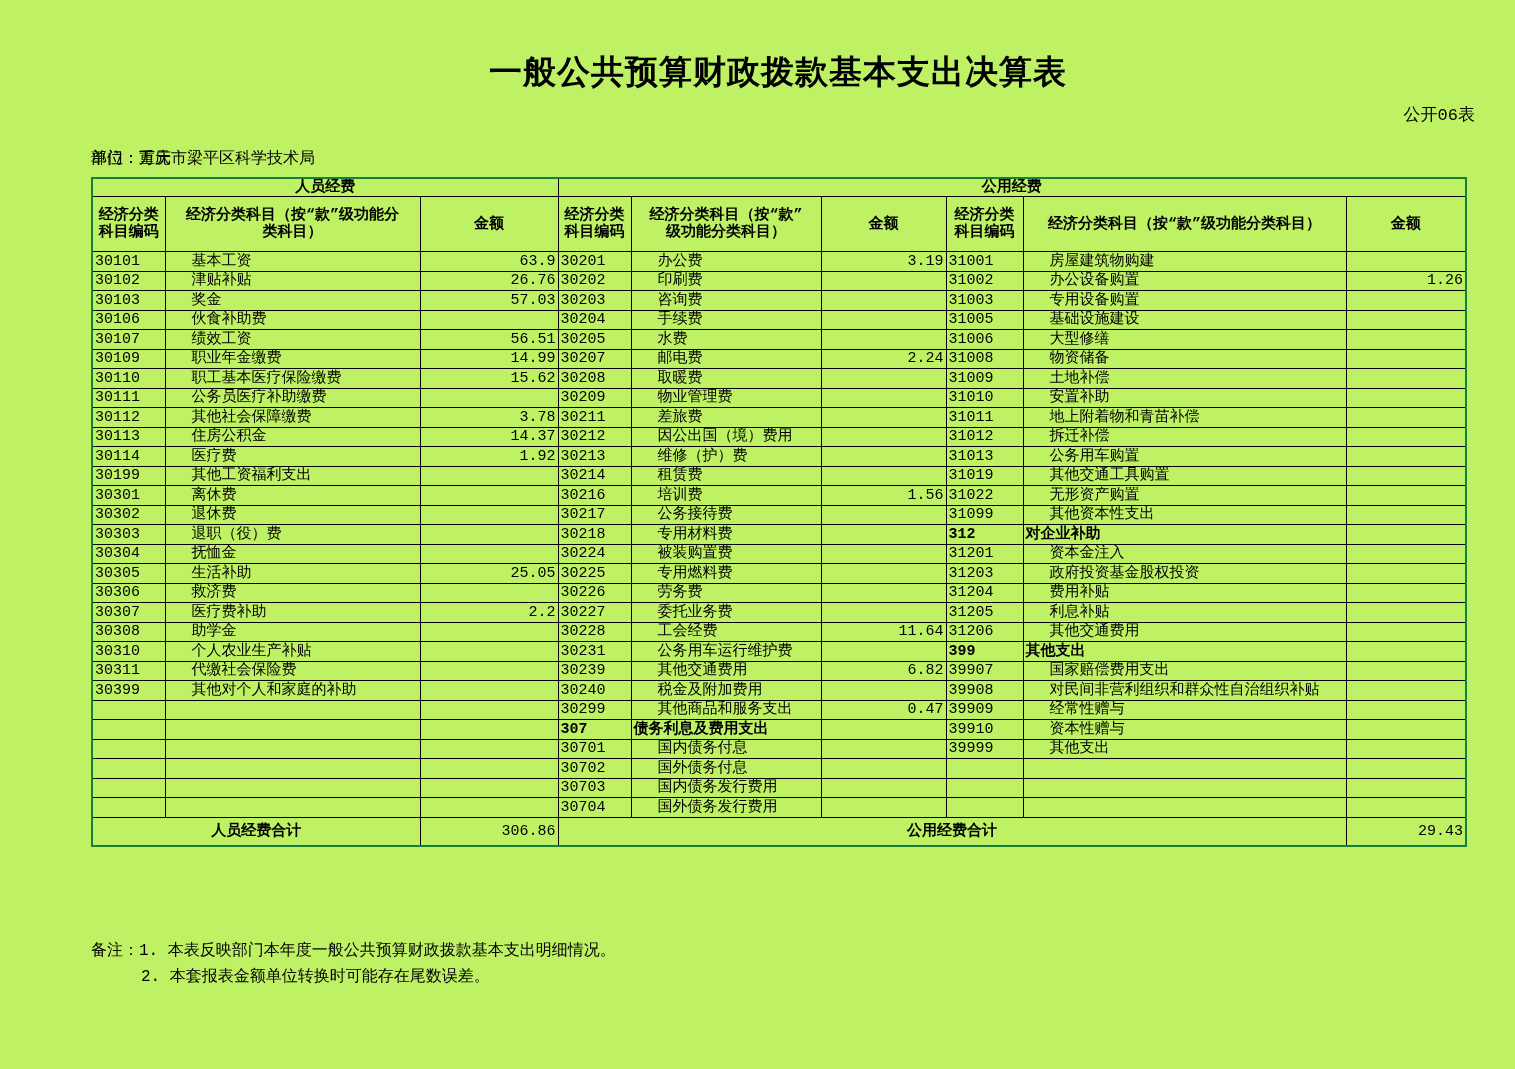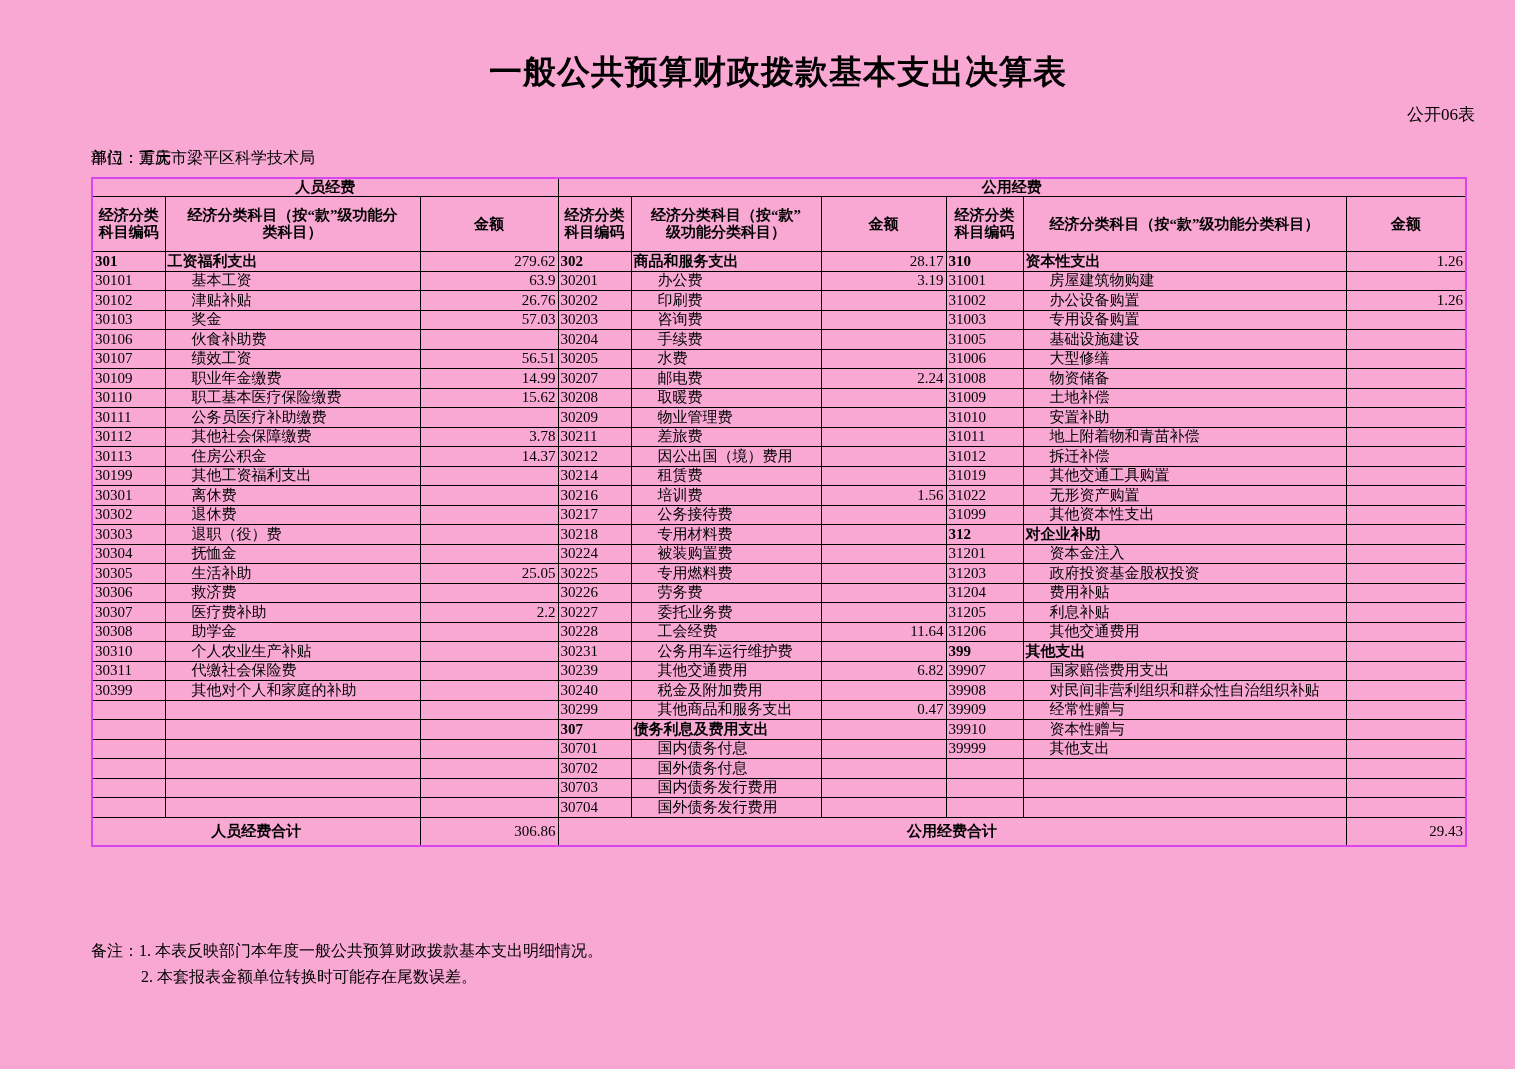--- a/index.html
+++ b/index.html
@@ -1,22 +1,22 @@
 <!DOCTYPE html>
 <html><head>
 <meta charset="utf-8">
 <style>
   html, body { margin: 0; padding: 0; background: #ffffff; }
   .page {
     position: relative;
     width: 1515px;
     height: 1069px;
-    background: #f9a8d4;
+    background: #bef264;
     color: #000;
-    font-family: Liberation Serif, serif;
+    font-family: Liberation Mono, monospace;
   }
   .title {
     position: absolute;
     left: 91px; top: 50px; width: 1374px;
     text-align: center;
     font-size: 33px;
     font-weight: bold;
     letter-spacing: 1px;
     white-space: nowrap;
   }
@@ -36,21 +36,21 @@
     left: 91px; top: 148px; width: 1384px;
     text-align: left;
     font-size: 16px;
   }
   table.fin {
     position: absolute;
     left: 91px; top: 177px;
     width: 1374px;
     border-collapse: collapse;
     table-layout: fixed;
-    border: 2px solid #d946ef;
+    border: 2px solid #15803d;
   }
   table.fin th, table.fin td {
     border: 1px solid #000;
     padding: 0 2px;
     font-size: 15px;
     line-height: 1.15;
     overflow: hidden;
   }
   tr.group-row th {
     height: 16px;
@@ -123,31 +123,20 @@
 级功能分类科目）</th>
         <th>金额</th>
         <th>经济分类
 科目编码</th>
         <th>经济分类科目（按“款”级功能分类科目）</th>
         <th>金额</th>
       </tr>
     </thead>
     <tbody id="table-body">
         <tr>
-          <td class="code cat">301</td>
-          <td class="subject cat">工资福利支出</td>
-          <td class="amount">279.62</td>
-          <td class="code cat">302</td>
-          <td class="subject cat">商品和服务支出</td>
-          <td class="amount">28.17</td>
-          <td class="code cat">310</td>
-          <td class="subject cat">资本性支出</td>
-          <td class="amount">1.26</td>
-        </tr>
-        <tr>
           <td class="code">30101</td>
           <td class="subject sub">基本工资</td>
           <td class="amount">63.9</td>
           <td class="code">30201</td>
           <td class="subject sub">办公费</td>
           <td class="amount">3.19</td>
           <td class="code">31001</td>
           <td class="subject sub">房屋建筑物购建</td>
           <td class="amount"></td>
         </tr>
@@ -241,20 +230,31 @@
         </tr>
         <tr>
           <td class="code">30113</td>
           <td class="subject sub">住房公积金</td>
           <td class="amount">14.37</td>
           <td class="code">30212</td>
           <td class="subject sub">因公出国（境）费用</td>
           <td class="amount"></td>
           <td class="code">31012</td>
           <td class="subject sub">拆迁补偿</td>
+          <td class="amount"></td>
+        </tr>
+        <tr>
+          <td class="code">30114</td>
+          <td class="subject sub">医疗费</td>
+          <td class="amount">1.92</td>
+          <td class="code">30213</td>
+          <td class="subject sub">维修（护）费</td>
+          <td class="amount"></td>
+          <td class="code">31013</td>
+          <td class="subject sub">公务用车购置</td>
           <td class="amount"></td>
         </tr>
         <tr>
           <td class="code">30199</td>
           <td class="subject sub">其他工资福利支出</td>
           <td class="amount"></td>
           <td class="code">30214</td>
           <td class="subject sub">租赁费</td>
           <td class="amount"></td>
           <td class="code">31019</td>

